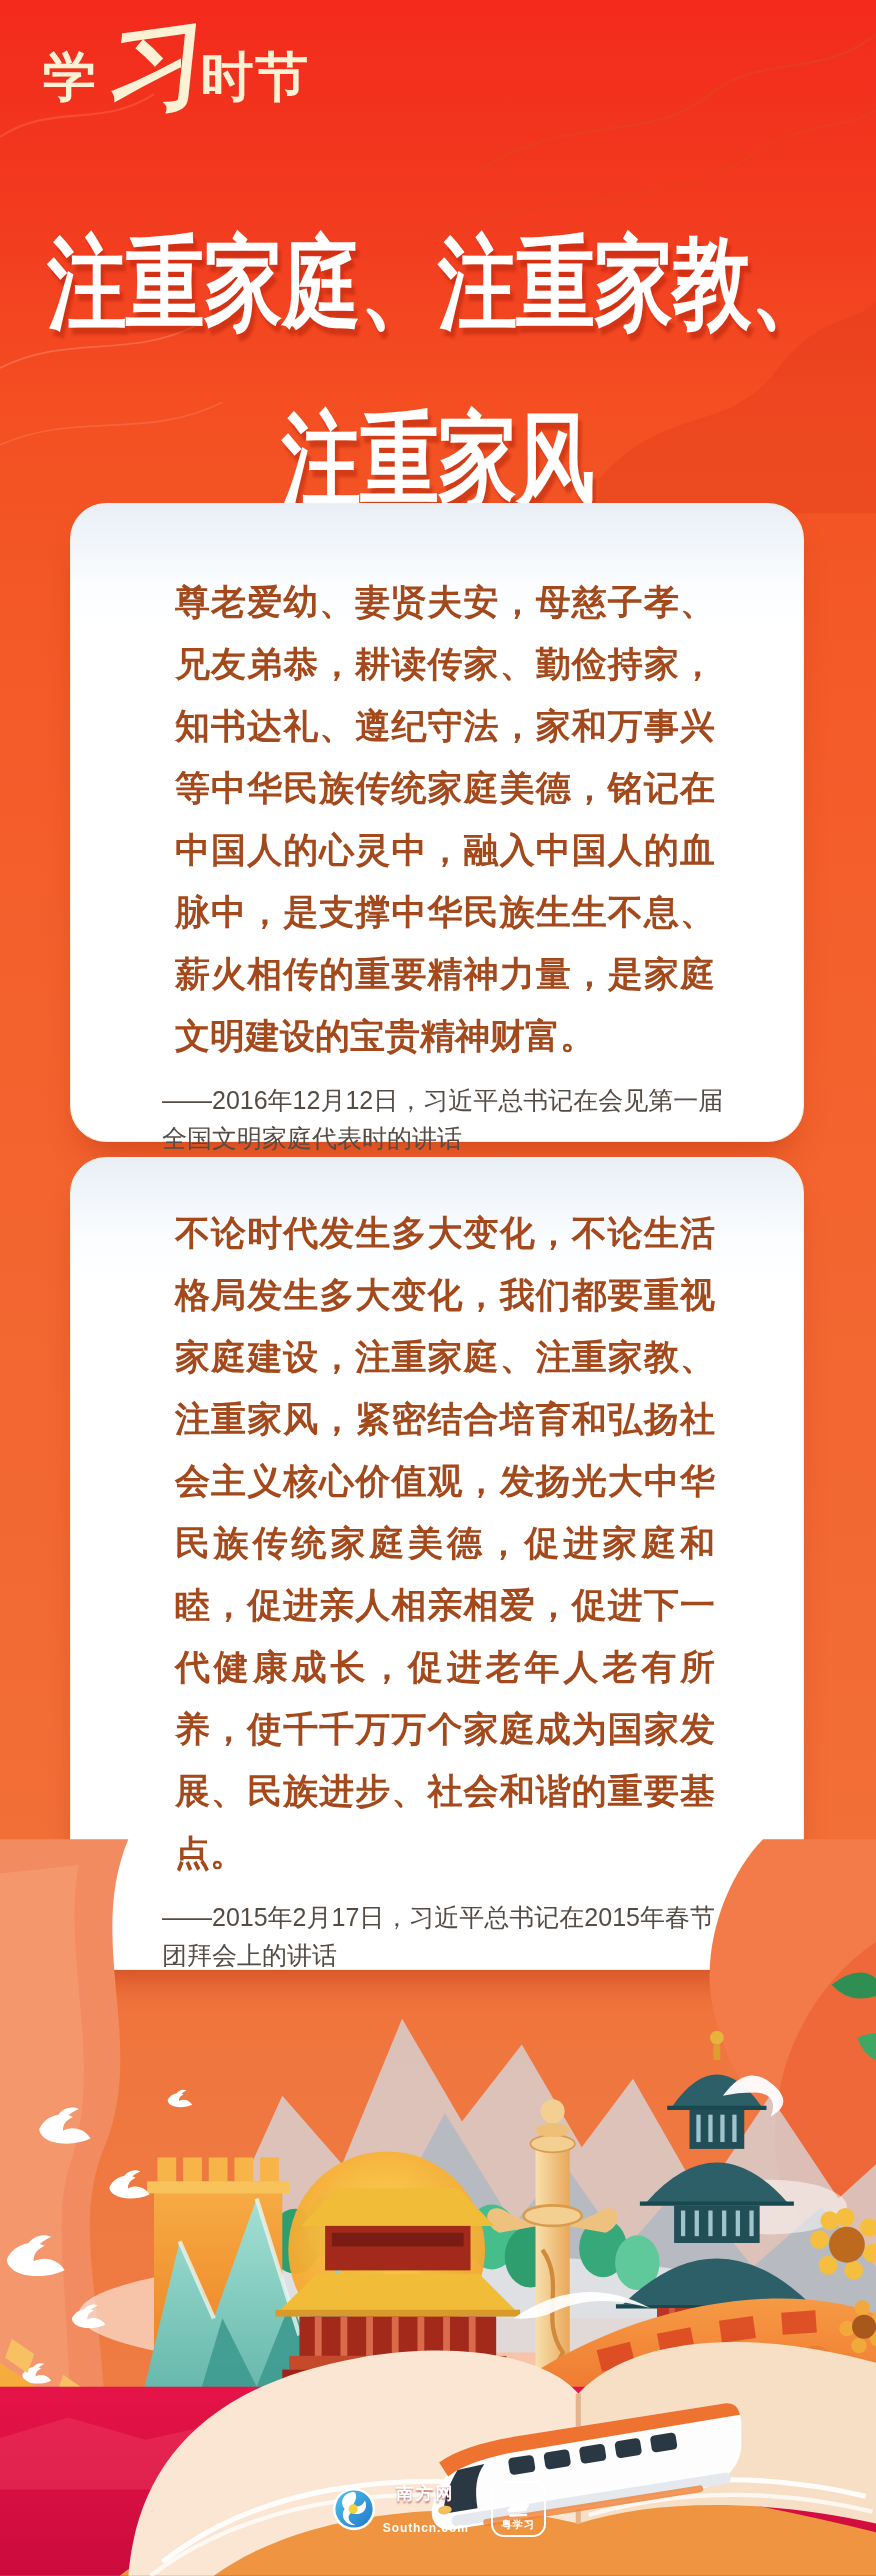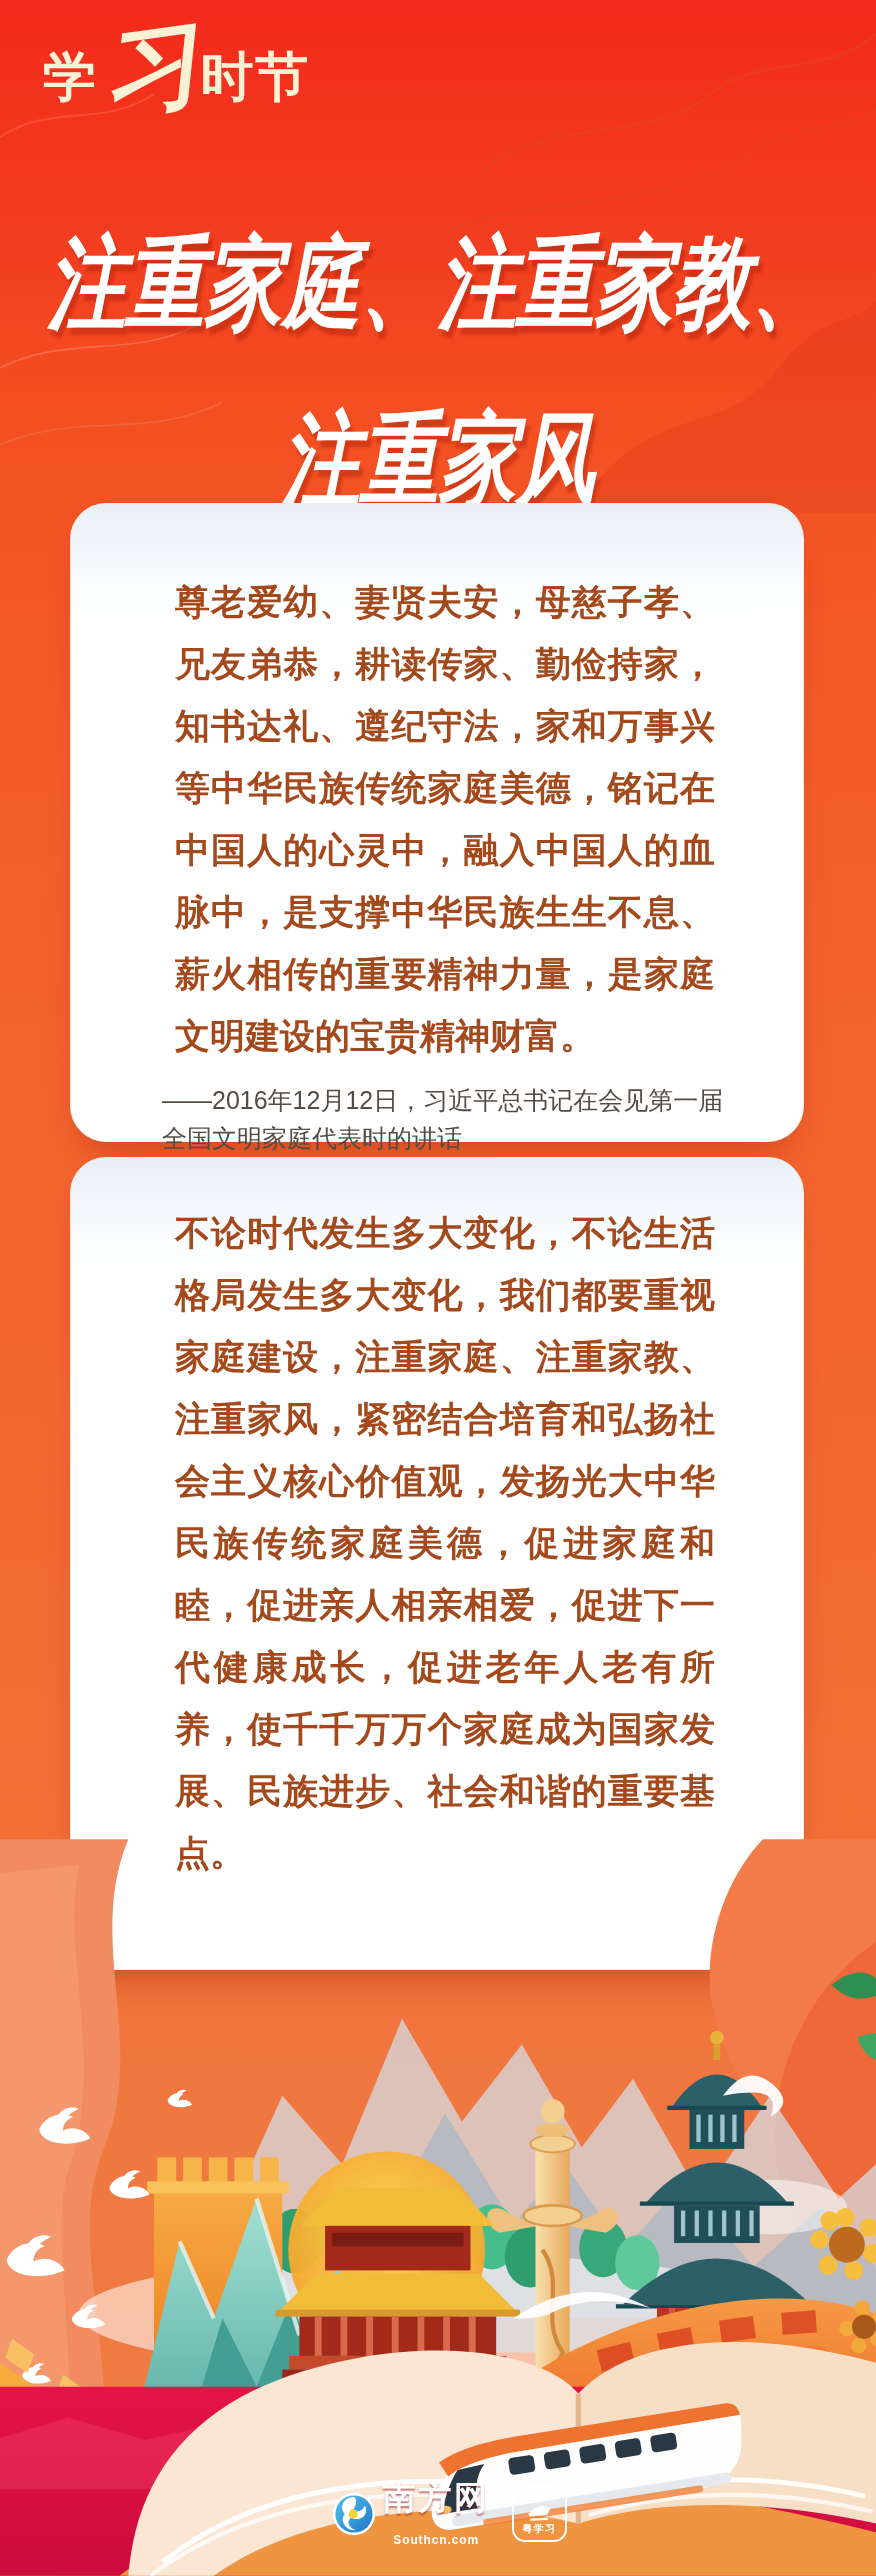--- a/index.html
+++ b/index.html
@@ -9,42 +9,42 @@
   svg{display:block;}
   .deco-top{position:absolute;top:0;left:0;}
   
   .brand{position:absolute;left:43px;top:26px;display:flex;align-items:flex-end;color:#fbf2d6;}
   .brand .ch{font-weight:800;font-size:53px;line-height:1;letter-spacing:1.7px;}
   .brand .ch-xi{font-family:"Liberation Serif","DejaVu Serif",serif;font-style:italic;font-weight:700;
     font-size:96px;line-height:.8;transform:rotate(-8deg) translateY(5.1px);margin:0 1.7px 0 3.4px;}
   
   .title{position:absolute;top:195px;left:0;width:876px;text-align:center;color:#ffffff;
     font-weight:900;font-size:79px;line-height:176px;letter-spacing:-0.9px;
-    text-shadow:3.4px 6px 2.6px rgba(158,24,6,.38);font-style:italic;}
+    text-shadow:3.4px 6px 2.6px rgba(158,24,6,.38);}
   .title .tline{display:block;transform:scaleY(1.28);}
   
   .card{position:absolute;left:70px;width:732px;border-radius:36px;
     background:linear-gradient(180deg,#e9eff6 0px,#fbfdff 82px,#ffffff 128px);
     border:0.9px solid #eef3e2;
     box-shadow:0 22px 32.5px -13.7px rgba(168,38,6,.45);}
   .card1{top:503px;height:637px;}
   .card2{top:1157px;height:811px;}
   .quote{margin:13px;padding:55px 75px 0 91px;text-align:justify;
     font-family:"Liberation Serif","DejaVu Serif",serif;font-weight:600;
     font-size:35px;line-height:62px;color:#a3491c;}
   .card2 .quote{padding-top:32px;}
   .attribution{margin:12px 0 0 0;padding:0 75px 0 91px;
     font-weight:400;font-size:25px;line-height:38px;color:#544b44;}
   
   .illustration{position:absolute;left:0;top:1839px;}
   
   .footer-logos{position:absolute;left:332px;top:2481px;display:flex;align-items:center;gap:22px;}
   .southcn{display:flex;align-items:center;gap:6.8px;}
   .southcn-text{display:flex;flex-direction:column;align-items:center;line-height:1;}
-  .southcn-text .cn{font-weight:900;font-size:33px;color:#ffffff;letter-spacing:2.6px;
+  .southcn-text .cn{font-weight:900;font-size:17px;color:#ffffff;letter-spacing:2.6px;
     text-shadow:0 1.7px 1.7px rgba(140,10,30,.5);text-align:center;}
   .southcn-text .en{margin-top:20px;font-weight:700;font-size:12px;color:#ffffff;letter-spacing:0.9px;}
   .yuexuexi{width:55px;height:56px;border:2.6px solid #ffffff;border-radius:13px;
     display:flex;flex-direction:column;align-items:center;justify-content:flex-end;
     box-sizing:border-box;padding-bottom:3.4px;text-align:right;}
   .yx-label{font-weight:800;font-size:10.3px;color:#ffffff;letter-spacing:0.9px;}
 </style>
 </head>
 <body>
 
@@ -71,20 +71,21 @@
     <span class="tline">注重家风</span>
   </h1>
 
   <section class="card card1">
     <p class="quote">尊老爱幼、妻贤夫安，母慈子孝、兄友弟恭，耕读传家、勤俭持家，知书达礼、遵纪守法，家和万事兴等中华民族传统家庭美德，铭记在中国人的心灵中，融入中国人的血脉中，是支撑中华民族生生不息、薪火相传的重要精神力量，是家庭文明建设的宝贵精神财富。</p>
     <p class="attribution">——2016年12月12日，习近平总书记在会见第一届全国文明家庭代表时的讲话</p>
   </section>
 
   <section class="card card2">
     <p class="quote">不论时代发生多大变化，不论生活格局发生多大变化，我们都要重视家庭建设，注重家庭、注重家教、注重家风，紧密结合培育和弘扬社会主义核心价值观，发扬光大中华民族传统家庭美德，促进家庭和睦，促进亲人相亲相爱，促进下一代健康成长，促进老年人老有所养，使千千万万个家庭成为国家发展、民族进步、社会和谐的重要基点。</p>
+    <p class="attribution">——2015年2月17日，习近平总书记在2015年春节团拜会上的讲话</p>
   </section>
 
   <svg class="illustration" width="876" height="737" viewBox="0 0 1024 861">
     <defs>
       <radialGradient id="sunG" cx="50%" cy="40%" r="60%">
         <stop offset="0%" stop-color="#fcd44e"></stop>
           <stop offset="100%" stop-color="#f5a22c"></stop>
       </radialGradient>
       <linearGradient id="tealG" x1="0" y1="0" x2="0" y2="1">
         <stop offset="0%" stop-color="#a4e0d4"></stop>

